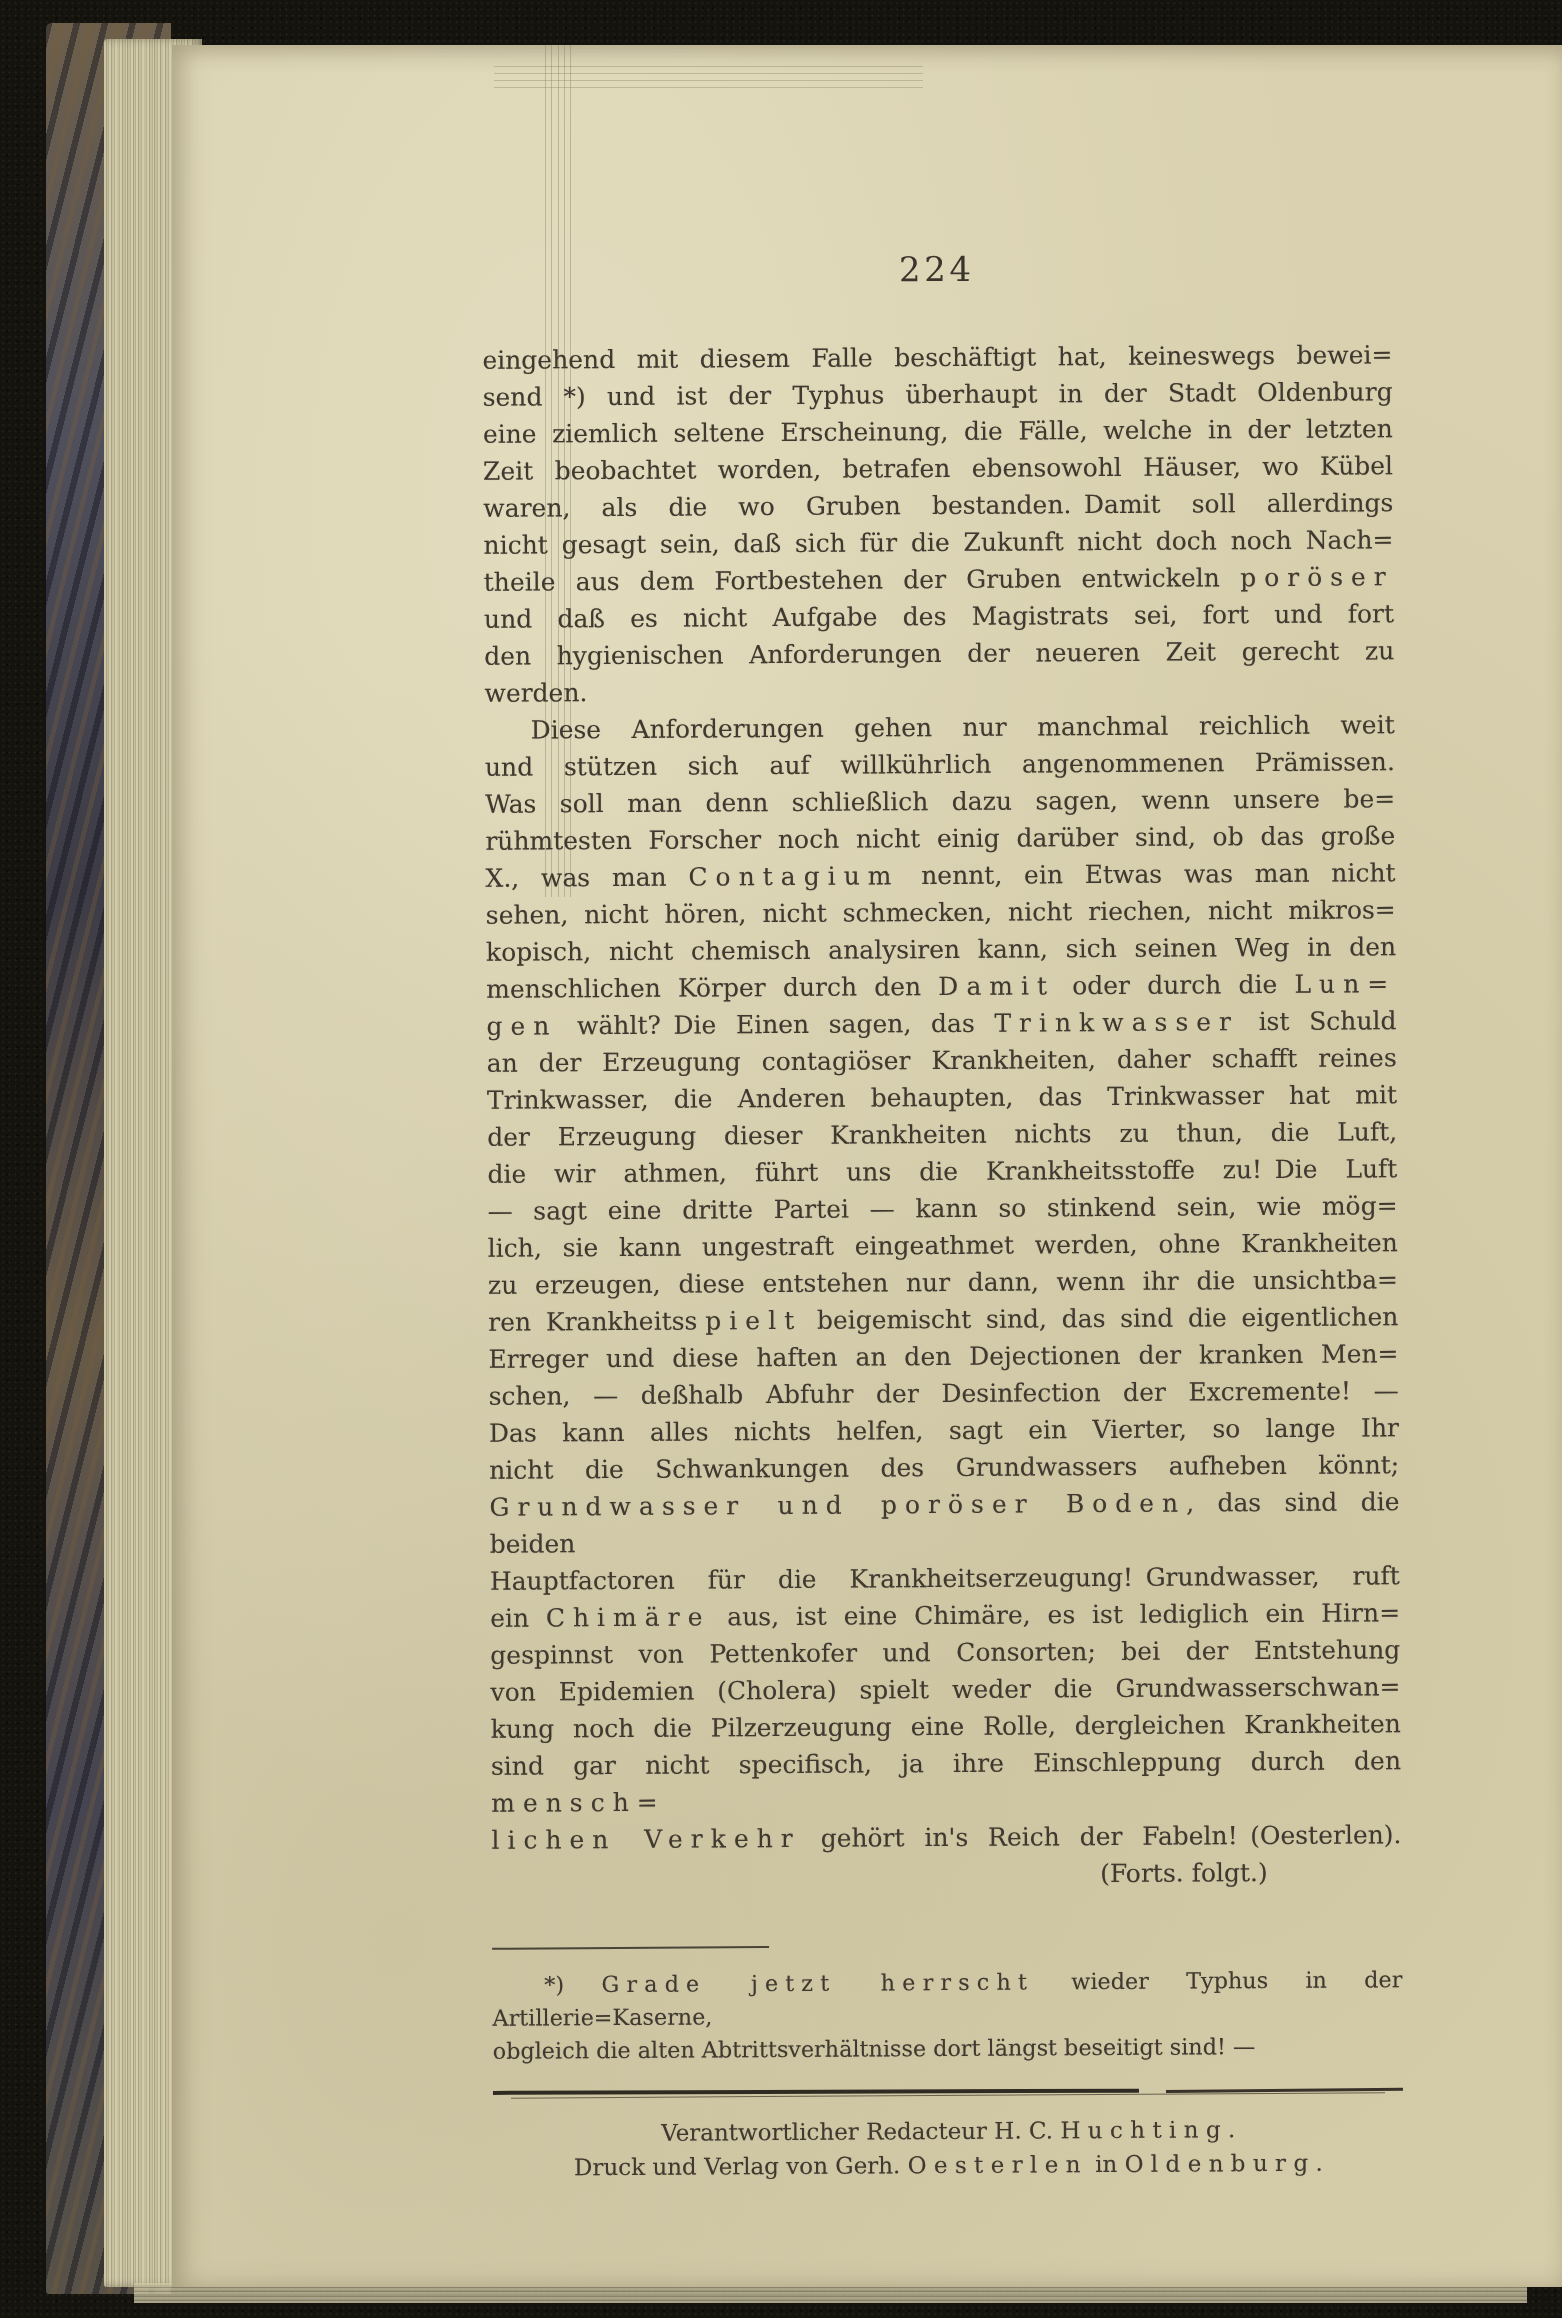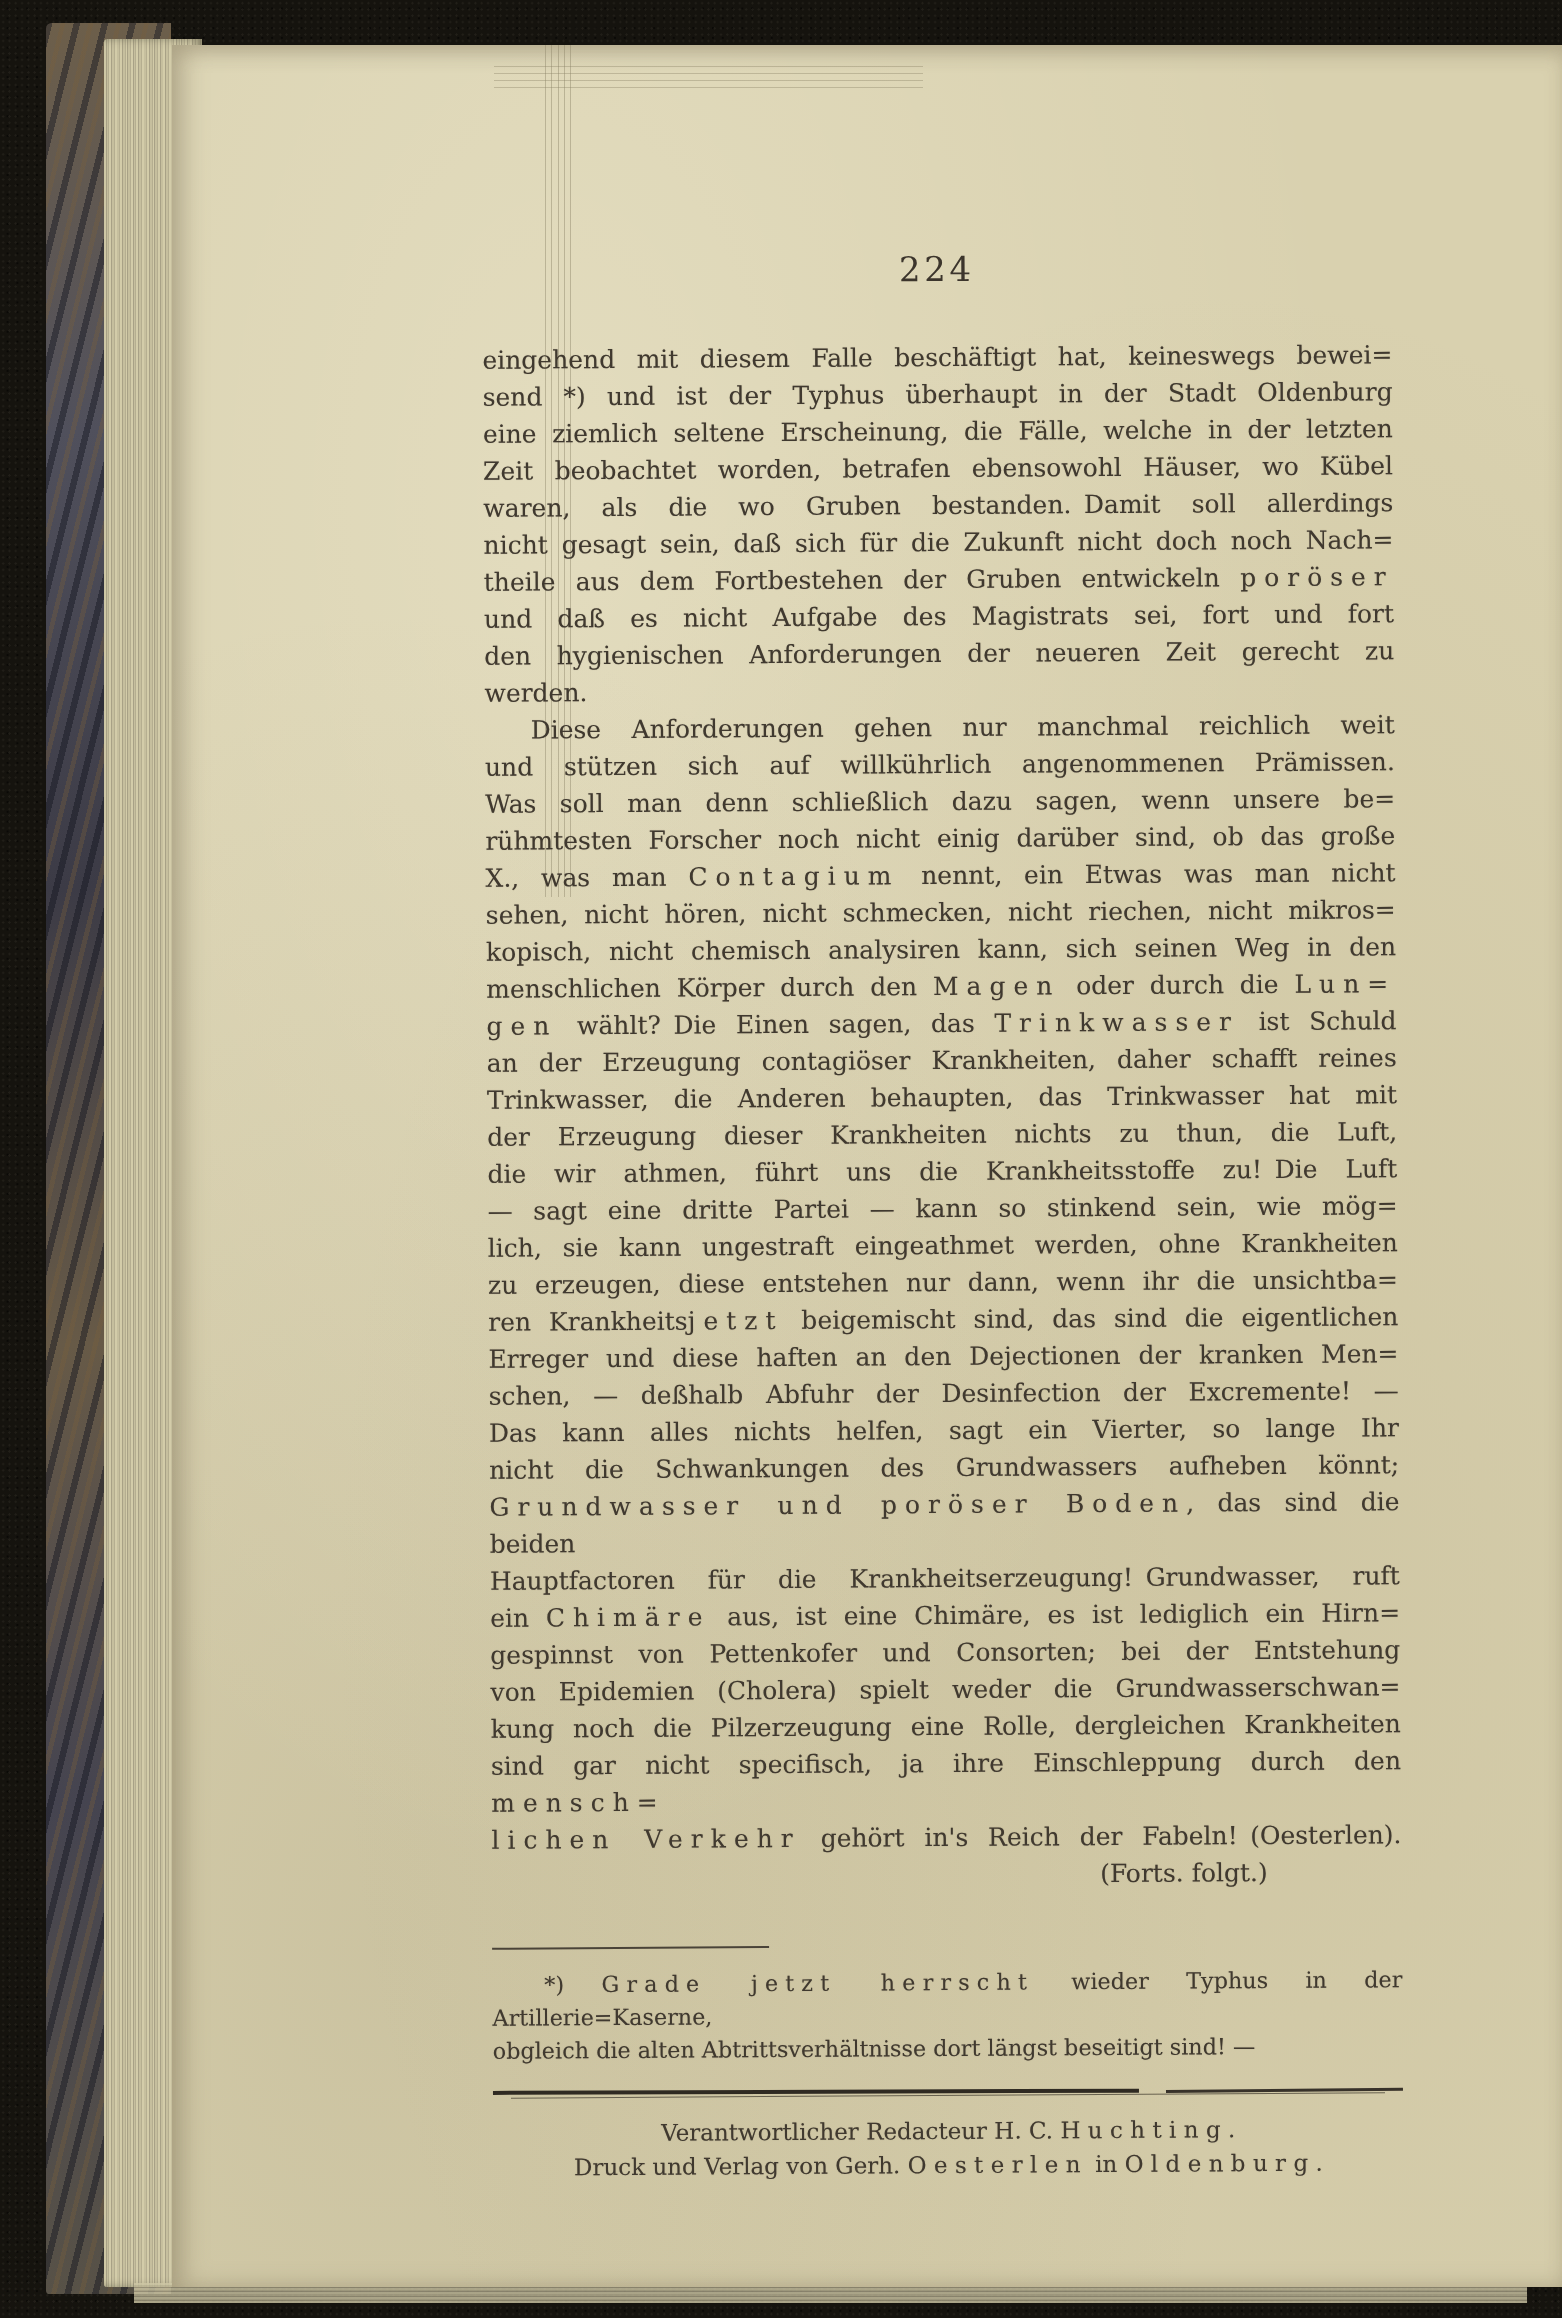--- a/index.html
+++ b/index.html
@@ -126,30 +126,30 @@
           <div class="line lastline">werden.</div>
         </div>
         <div>
           <div class="line indent">Diese Anforderungen gehen nur manchmal reichlich weit</div>
           <div class="line">und stützen sich auf willkührlich angenommenen Prämissen.</div>
           <div class="line">Was soll man denn schließlich dazu sagen, wenn unsere be=</div>
           <div class="line">rühmtesten Forscher noch nicht einig darüber sind, ob das große</div>
           <div class="line">X., was man <span class="sp">Contagium</span> nennt, ein Etwas was man nicht</div>
           <div class="line">sehen, nicht hören, nicht schmecken, nicht riechen, nicht mikros=</div>
           <div class="line">kopisch, nicht chemisch analysiren kann, sich seinen Weg in den</div>
-          <div class="line">menschlichen Körper durch den <span class="sp">Magen</span> oder durch die <span class="sp">Lun=</span></div>
+          <div class="line">menschlichen Körper durch den <span class="sp">Damit</span> oder durch die <span class="sp">Lun=</span></div>
           <div class="line"><span class="sp">gen</span> wählt? Die Einen sagen, das <span class="sp">Trinkwasser</span> ist Schuld</div>
           <div class="line">an der Erzeugung contagiöser Krankheiten, daher schafft reines</div>
           <div class="line">Trinkwasser, die Anderen behaupten, das Trinkwasser hat mit</div>
           <div class="line">der Erzeugung dieser Krankheiten nichts zu thun, die Luft,</div>
           <div class="line">die wir athmen, führt uns die Krankheitsstoffe zu! Die Luft</div>
           <div class="line">— sagt eine dritte Partei — kann so stinkend sein, wie mög=</div>
           <div class="line">lich, sie kann ungestraft eingeathmet werden, ohne Krankheiten</div>
           <div class="line">zu erzeugen, diese entstehen nur dann, wenn ihr die unsichtba=</div>
-          <div class="line">ren Krankheits<span class="sp">jetzt</span> beigemischt sind, das sind die eigentlichen</div>
+          <div class="line">ren Krankheits<span class="sp">spielt</span> beigemischt sind, das sind die eigentlichen</div>
           <div class="line">Erreger und diese haften an den Dejectionen der kranken Men=</div>
           <div class="line">schen, — deßhalb Abfuhr der Desinfection der Excremente! —</div>
           <div class="line">Das kann alles nichts helfen, sagt ein Vierter, so lange Ihr</div>
           <div class="line">nicht die Schwankungen des Grundwassers aufheben könnt;</div>
           <div class="line"><span class="sp">Grundwasser und poröser Boden</span>, das sind die beiden</div>
           <div class="line">Hauptfactoren für die Krankheitserzeugung! Grundwasser, ruft</div>
           <div class="line">ein <span class="sp">Chimäre</span> aus, ist eine Chimäre, es ist lediglich ein Hirn=</div>
           <div class="line">gespinnst von Pettenkofer und Consorten; bei der Entstehung</div>
           <div class="line">von Epidemien (Cholera) spielt weder die Grundwasserschwan=</div>
           <div class="line">kung noch die Pilzerzeugung eine Rolle, dergleichen Krankheiten</div>

